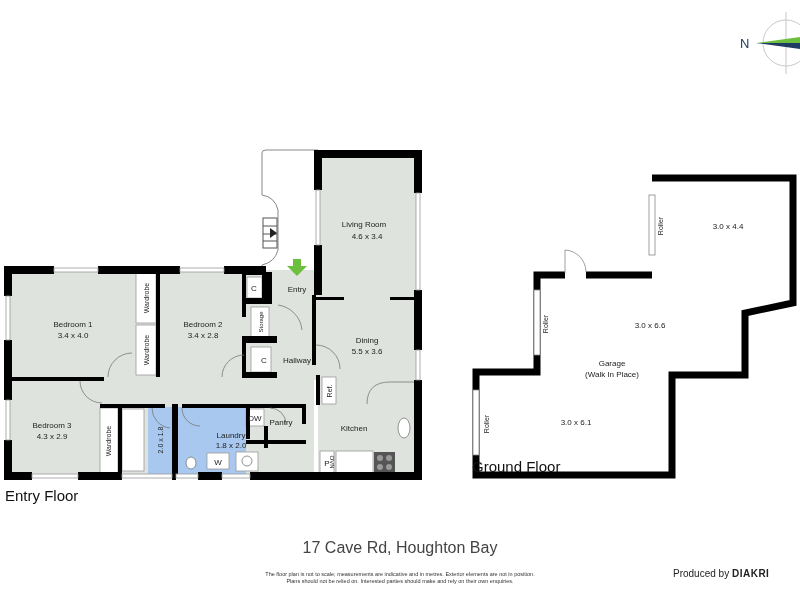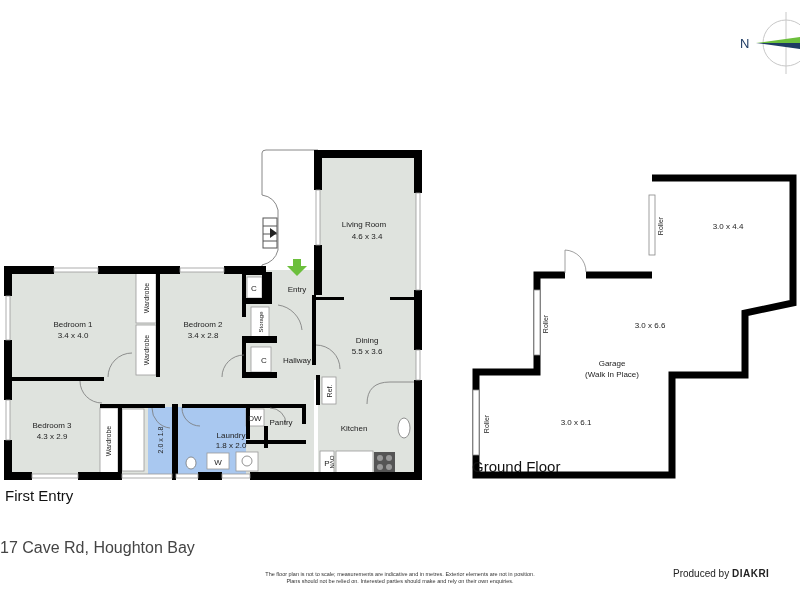--- a/index.html
+++ b/index.html
@@ -1,20 +1,20 @@
 <!DOCTYPE html>
 <html><head>
 <meta charset="utf-8">
 <style>
   html, body { margin: 0; padding: 0; }
   body { width: 800px; height: 600px; background: #ffffff; position: relative; overflow: hidden; font-family: "Liberation Sans", sans-serif; }
   svg { position: absolute; left: 0; top: 0; }
   .lbl { font-family: "Liberation Sans", sans-serif; fill: #222; }
   .floor-title { position: absolute; font-size: 15px; color: #111; font-family: "Liberation Sans", sans-serif; }
-  .address { position: absolute; left: 0; width: 800px; top: 539px; font-size: 16px; color: #444; font-family: "Liberation Sans", sans-serif; }
+  .address { position: absolute; left: 0; width: 800px; top: 539px; text-align: center; font-size: 16px; color: #444; font-family: "Liberation Sans", sans-serif; }
   .disclaimer { position: absolute; left: 0; width: 800px; top: 571px; text-align: center; font-size: 5.5px; line-height: 7px; color: #333; font-family: "Liberation Sans", sans-serif; }
   .produced { position: absolute; left: 673px; top: 568px; font-size: 10px; color: #222; font-family: "Liberation Sans", sans-serif; white-space: nowrap; }
   .produced b { font-weight: bold; letter-spacing: 0.5px; }
 </style>
 </head>
 <body>
 
 <svg width="800" height="100" viewBox="0 0 800 100">
   <circle cx="786" cy="43" r="23" fill="none" stroke="#c8c8c8" stroke-width="1"></circle>
   <line x1="786" y1="12" x2="786" y2="74" stroke="#c8c8c8" stroke-width="1"></line>
@@ -196,21 +196,21 @@
     <text x="650" y="328">3.0 x 6.6</text>
     <text x="576" y="425">3.0 x 6.1</text>
     <text x="612" y="366">Garage</text>
     <text x="612" y="377">(Walk In Place)</text>
     <text transform="translate(663,226) rotate(-90)" font-size="7">Roller</text>
     <text transform="translate(548,324) rotate(-90)" font-size="7">Roller</text>
     <text transform="translate(489,424) rotate(-90)" font-size="7">Roller</text>
   </g>
 </svg>
 
-<div class="floor-title" style="left:5px; top:487px;">First Entry</div>
+<div class="floor-title" style="left:5px; top:487px;">Entry Floor</div>
 <div class="floor-title" style="left:472px; top:458px;">Ground Floor</div>
 
 <div class="address">17 Cave Rd, Houghton Bay</div>
 <div class="disclaimer">
   <div>The floor plan is not to scale; measurements are indicative and in metres. Exterior elements are not in position.</div>
   <div>Plans should not be relied on. Interested parties should make and rely on their own enquiries.</div>
 </div>
 <div class="produced">
   <span>Produced by</span>
   <b>DIAKRI</b>

